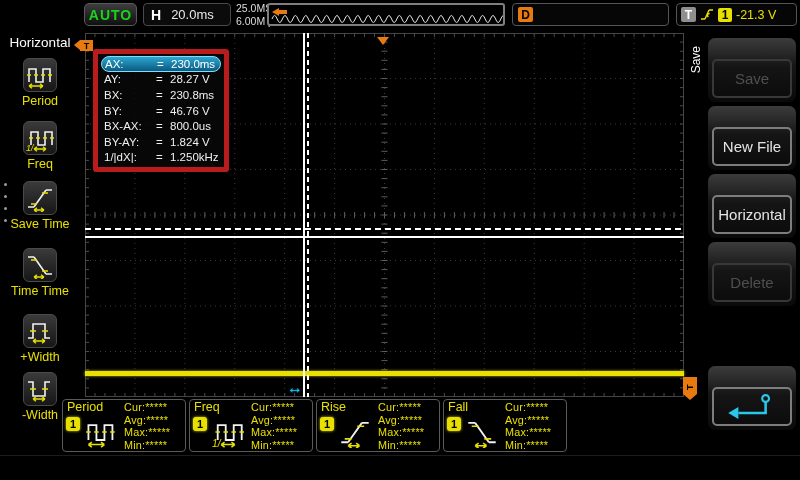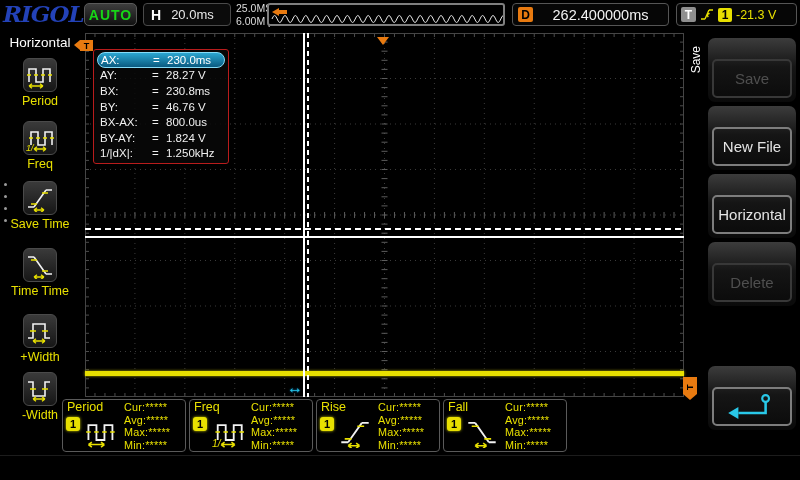--- a/index.html
+++ b/index.html
@@ -65,21 +65,21 @@
   .tl-arrow::before{content:""; position:absolute; left:-6px; top:0;
         border-top:5.5px solid transparent; border-bottom:5.5px solid transparent;
         border-right:6px solid var(--orange);}
   .tpos-tri{position:absolute; left:292px; top:4px; width:0; height:0; z-index:6;
         border-left:6.5px solid transparent; border-right:6.5px solid transparent;
         border-top:8px solid var(--orange);}
   .tlevel{position:absolute; left:598px; top:344px; z-index:6;}
 
   
   .cpanel{position:absolute; left:8px; top:16px; width:136px; z-index:7;
-        background:rgba(8,8,8,.84); border:1px solid #b91c1c; border-radius:3px; padding:2px 3px;}
+        background:rgba(8,8,8,.84); border:5px solid #b91c1c; border-radius:3px; padding:2px 3px;}
   .crow{display:flex; align-items:center; height:15.6px; font-size:11.5px; color:#f0f0f0; padding:0 3px;}
   .crow .cl{flex:0 0 52px;}
   .crow .ce{flex:0 0 14px;}
   .crow .cval{flex:1;}
   .crow.selected{background:linear-gradient(#2ba6d0,#0a5a80); border:1px solid #86dcf8;
         border-radius:8px; color:#fff;}
 
   
   .menu-tab{position:absolute; left:689px; top:46px; color:#fff; font-size:12px;
         writing-mode:vertical-rl; transform:rotate(180deg);}
@@ -106,42 +106,40 @@
         border-top:1px solid #1c1c1c;}
 
   svg{display:block;}
   .w{stroke:#f2f2f2; stroke-width:1.6; fill:none;}
   .y{stroke:var(--yellow); stroke-width:1.4; fill:none;}
 </style>
 </head>
 <body>
 
 <div class="topbar">
-  <div class="logo">RIGOL</div>
   <div class="auto-box">AUTO</div>
   <div class="h-box">
     <span class="hl">H</span>
     <span class="hv">20.0ms</span>
   </div>
   <div class="srate">
     <div>25.0MSa/s</div>
     <div>6.00M pts</div>
   </div>
   <div class="preview">
     <svg style="position:absolute;left:2px;top:2px" width="17" height="10" viewBox="0 0 17 10">
       <rect x="8" y="3" width="8" height="4" fill="var(--orange)"></rect>
       <polygon points="1,5 8,1 8,9" fill="var(--orange)"></polygon>
     </svg>
     <svg id="squiggle" style="position:absolute;left:2px;bottom:1px" width="232" height="12" viewBox="0 0 232 12">
         <path d="M1,8 q2.6,-7 5.2,0 q2.6,7 5.2,0 q2.6,-7 5.2,0 q2.6,7 5.2,0 q2.6,-7 5.2,0 q2.6,7 5.2,0 q2.6,-7 5.2,0 q2.6,7 5.2,0 q2.6,-7 5.2,0 q2.6,7 5.2,0 q2.6,-7 5.2,0 q2.6,7 5.2,0 q2.6,-7 5.2,0 q2.6,7 5.2,0 q2.6,-7 5.2,0 q2.6,7 5.2,0 q2.6,-7 5.2,0 q2.6,7 5.2,0 q2.6,-7 5.2,0 q2.6,7 5.2,0 q2.6,-7 5.2,0 q2.6,7 5.2,0 q2.6,-7 5.2,0 q2.6,7 5.2,0 q2.6,-7 5.2,0 q2.6,7 5.2,0 q2.6,-7 5.2,0 q2.6,7 5.2,0 q2.6,-7 5.2,0 q2.6,7 5.2,0 q2.6,-7 5.2,0 q2.6,7 5.2,0 q2.6,-7 5.2,0 q2.6,7 5.2,0 q2.6,-7 5.2,0 q2.6,7 5.2,0 q2.6,-7 5.2,0 q2.6,7 5.2,0 q2.6,-7 5.2,0 q2.6,7 5.2,0 q2.6,-7 5.2,0 q2.6,7 5.2,0 q2.6,-7 5.2,0 q2.6,7 5.2,0 q2.6,-7 5.2,0 q2.6,7 5.2,0" stroke="#e8e8e8" stroke-width="1" fill="none"></path>
       </svg>
   </div>
   <div class="d-box">
     <span class="badge d-badge">D</span>
-    <span class="dv">262.400000ms</span>
   </div>
   <div class="t-box">
     <span class="badge t-badge">T</span>
     <svg width="14" height="15" viewBox="0 0 14 15">
       <path class="y" d="M1,12 H5 M5,12 L9,3 M9,3 H13 M7,7.5 l2.6,-1.2 M7,7.5 l1.2,2.6"></path>
     </svg>
     <span class="badge ch1-badge">1</span>
     <span class="tv">-21.3 V</span>
   </div>
 </div>

